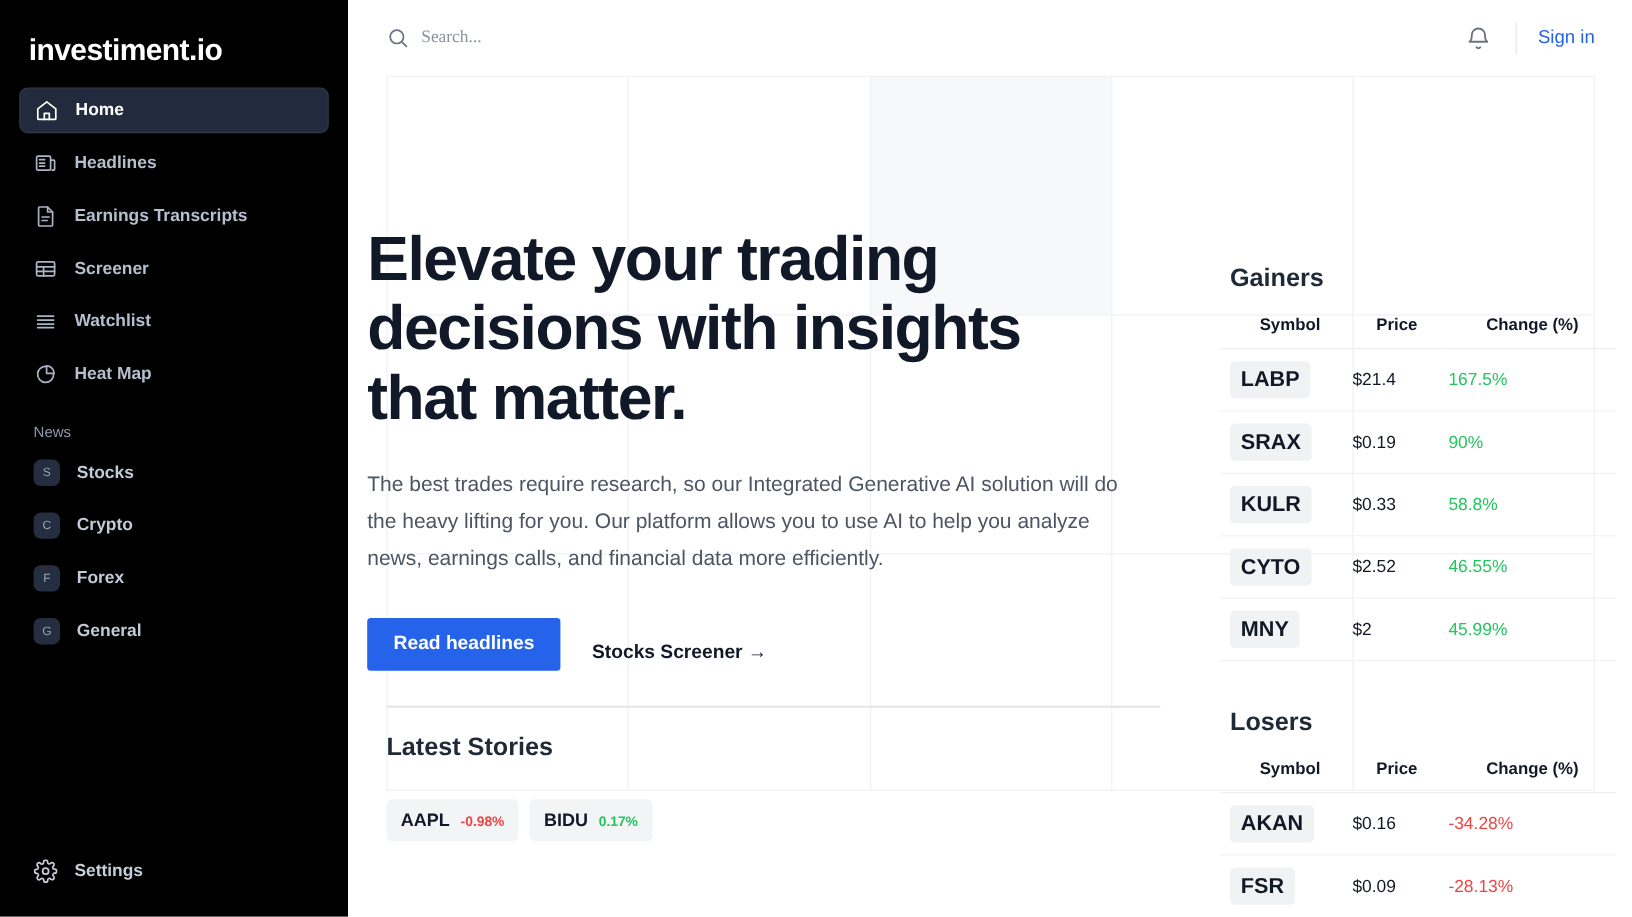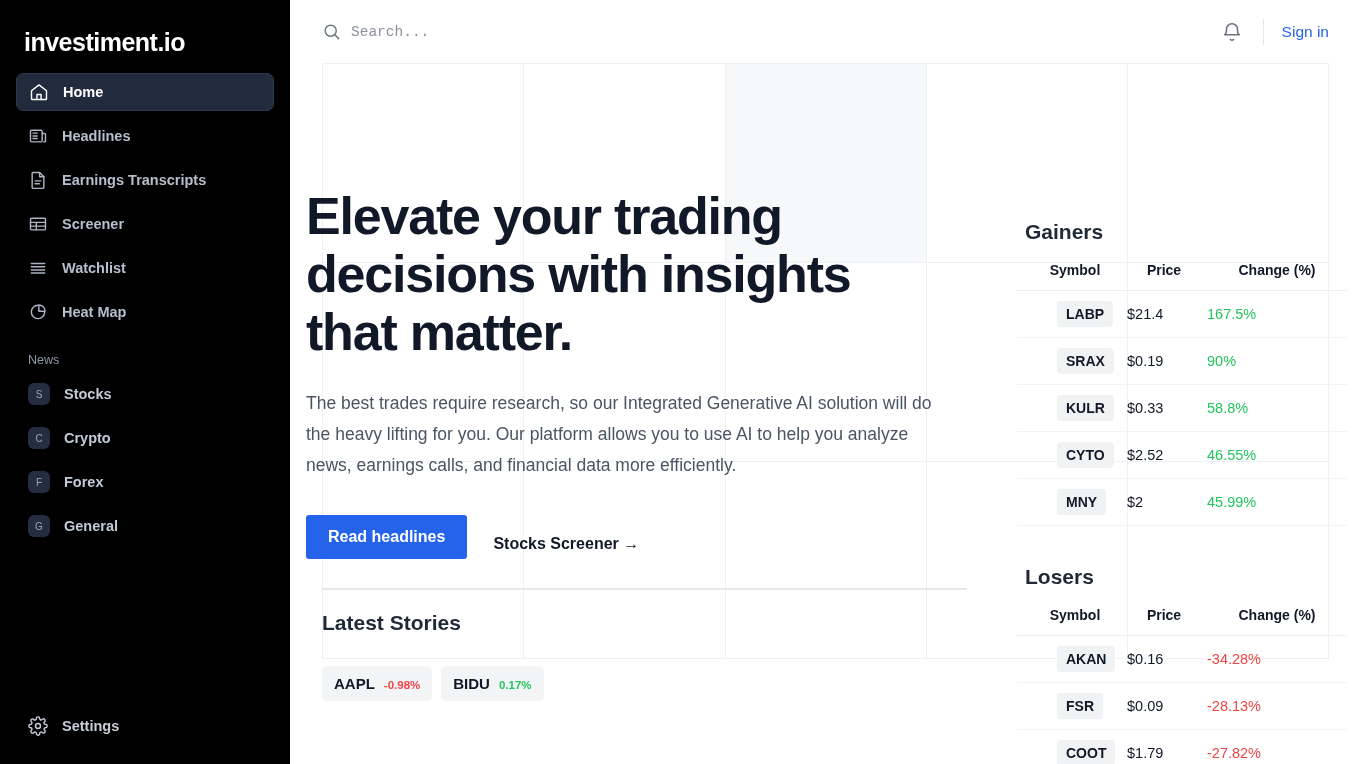--- a/index.html
+++ b/index.html
@@ -99,21 +99,21 @@
     display: flex; align-items: center;
     padding: 0 31px 0 32px;
     position: relative;
     background: #fff;
     z-index: 5;
   }
   .search-wrap { display: flex; align-items: center; gap: 10px; flex: 1 1 auto; }
   .search-icon svg { display:block; width: 19px; height: 19px; }
   .search-input {
     border: none; outline: none;
-    font-family: Liberation Mono, monospace;
+    font-family: Liberation Serif, serif;
     font-size: 14.5px;
     color: #6b7280;
     background: transparent;
     width: 300px;
   }
   .search-input::placeholder { color: #8b919c; }
   .bell { cursor: pointer; }
   .bell svg { display: block; width: 22px; height: 22px; }
   .divider-v { width: 1px; height: 26px; background: #e3e6ea; margin: 0 18px 0 20px; }
   .signin {
@@ -229,24 +229,23 @@
     color: #111827;
     vertical-align: middle;
   }
   table.mtable td.c-price { padding-left: 2px; }
   table.mtable td.c-chg { padding-left: 6px; font-size: 14.5px; }
   .symchip {
     display: inline-block;
     background: #f1f2f4;
     border-radius: 4px;
     padding: 5px 9px;
-    font-size: 14px;
+    font-size: 18px;
     font-weight: bold;
     color: #111827;
-    margin-left: 32px;
   }
   col.w-sym { width: 108px; }
   col.w-price { width: 76px; }
 </style>
 </head>
 <body>
 
 <div class="app">
 
   <aside class="sidebar">

